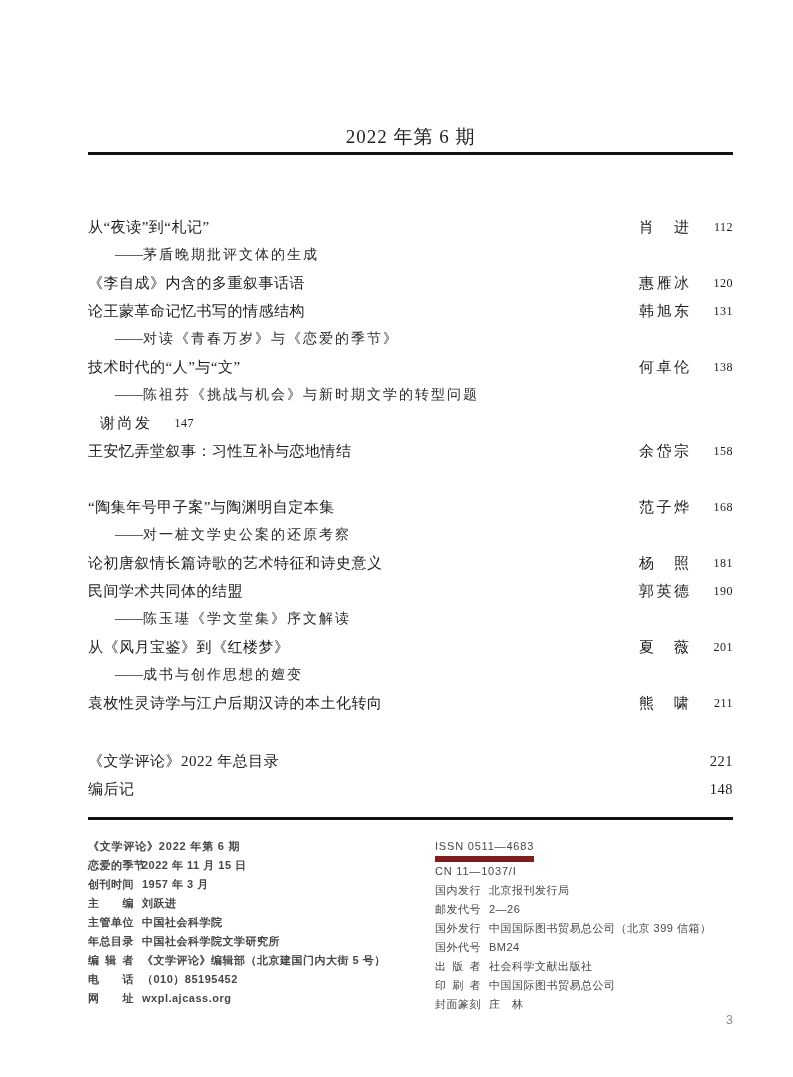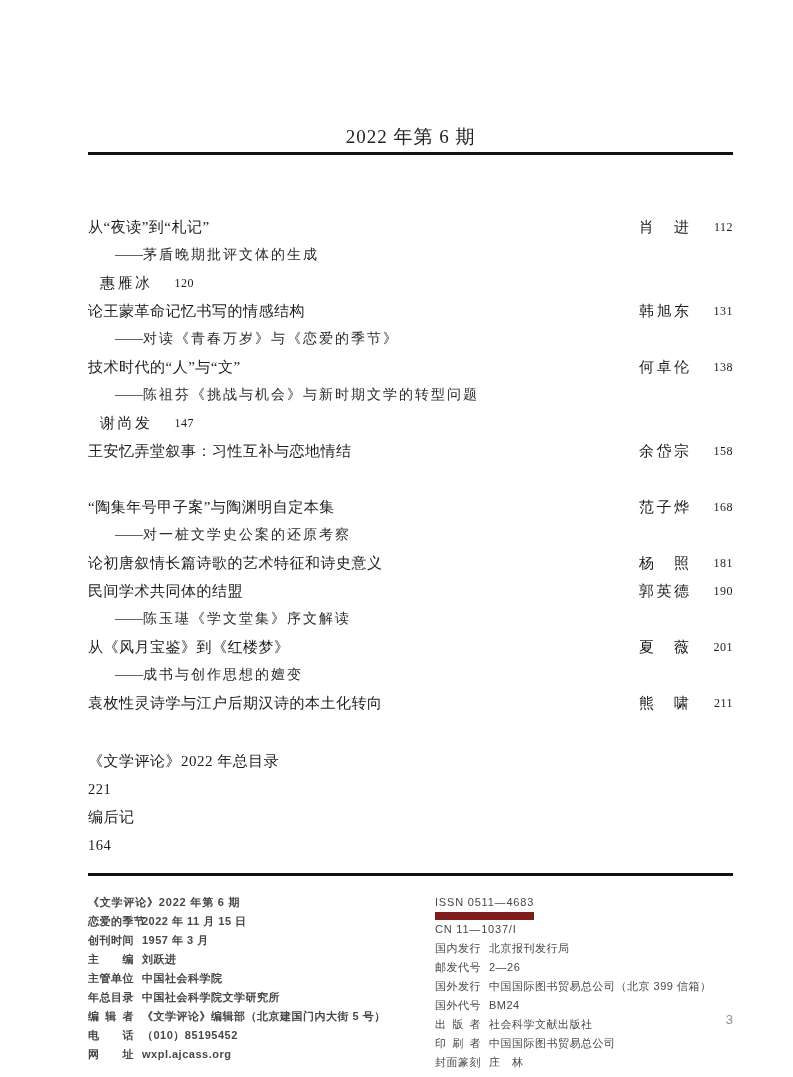--- a/index.html
+++ b/index.html
@@ -82,21 +82,20 @@
   .subtitle-dash { letter-spacing: 0; }
   .subtitle-text { letter-spacing: 2px; }
 
   
   .appendix { margin-top: 30px; font-size: 15px; }
   .appendix-line {
     display: flex;
     justify-content: space-between;
     align-items: baseline;
     line-height: 28px;
-    flex-direction: column;
   }
   .appendix-page {
     font-size: 14.5px;
     letter-spacing: 0.5px;
   }
 
   
   .bottom-rule { margin-top: 14px; height: 3px; }
   .colophon {
     display: flex;
@@ -117,21 +116,21 @@
     width: 46px;
     flex: none;
     margin-right: 8px;
     text-align: justify;
     text-align-last: justify;
     letter-spacing: 0.5px;
   }
   .colophon-value { letter-spacing: 0.5px; }
   .colophon-full  { letter-spacing: 0.8px; }
   .underlined {
-    border-bottom: 8px solid #7f1d1d;
+    border-bottom: 6px solid #7f1d1d;
     padding-bottom: 0px;
   }
 
   
   .folio {
     position: absolute;
     top: 1012px;
     right: 60px;
     font-family: "Liberation Sans", "DejaVu Sans", sans-serif;
     font-size: 13px;
@@ -153,20 +152,21 @@
           <span class="entry-title">从“夜读”到“札记”</span>
           <span class="entry-right">
             <span class="entry-author">肖　进</span>
             <span class="entry-page">112</span>
           </span>
         </div>
         <div class="entry-subtitle"><span class="subtitle-dash">——</span><span class="subtitle-text">茅盾晚期批评文体的生成</span></div>
       </div>
       <div class="toc-entry">
         <div class="entry-line">
+          <span class="entry-title">《李自成》内含的多重叙事话语</span>
           <span class="entry-right">
             <span class="entry-author">惠雁冰</span>
             <span class="entry-page">120</span>
           </span>
         </div>
       </div>
       <div class="toc-entry">
         <div class="entry-line">
           <span class="entry-title">论王蒙革命记忆书写的情感结构</span>
           <span class="entry-right">
@@ -253,21 +253,21 @@
       </div>
     </div>
 
   <div class="appendix" id="appendix">
       <div class="appendix-line">
         <span class="entry-title">《文学评论》2022 年总目录</span>
         <span class="appendix-page">221</span>
       </div>
       <div class="appendix-line">
         <span class="entry-title">编后记</span>
-        <span class="appendix-page">164</span>
+        <span class="appendix-page">148</span>
       </div>
     </div>
 
   <div class="rule bottom-rule"></div>
 
   <div class="colophon">
     <div class="colophon-col-left" id="col-left">
         <div class="colophon-line">
           <span class="colophon-full">《文学评论》2022 年第 6 期</span>
         </div>

